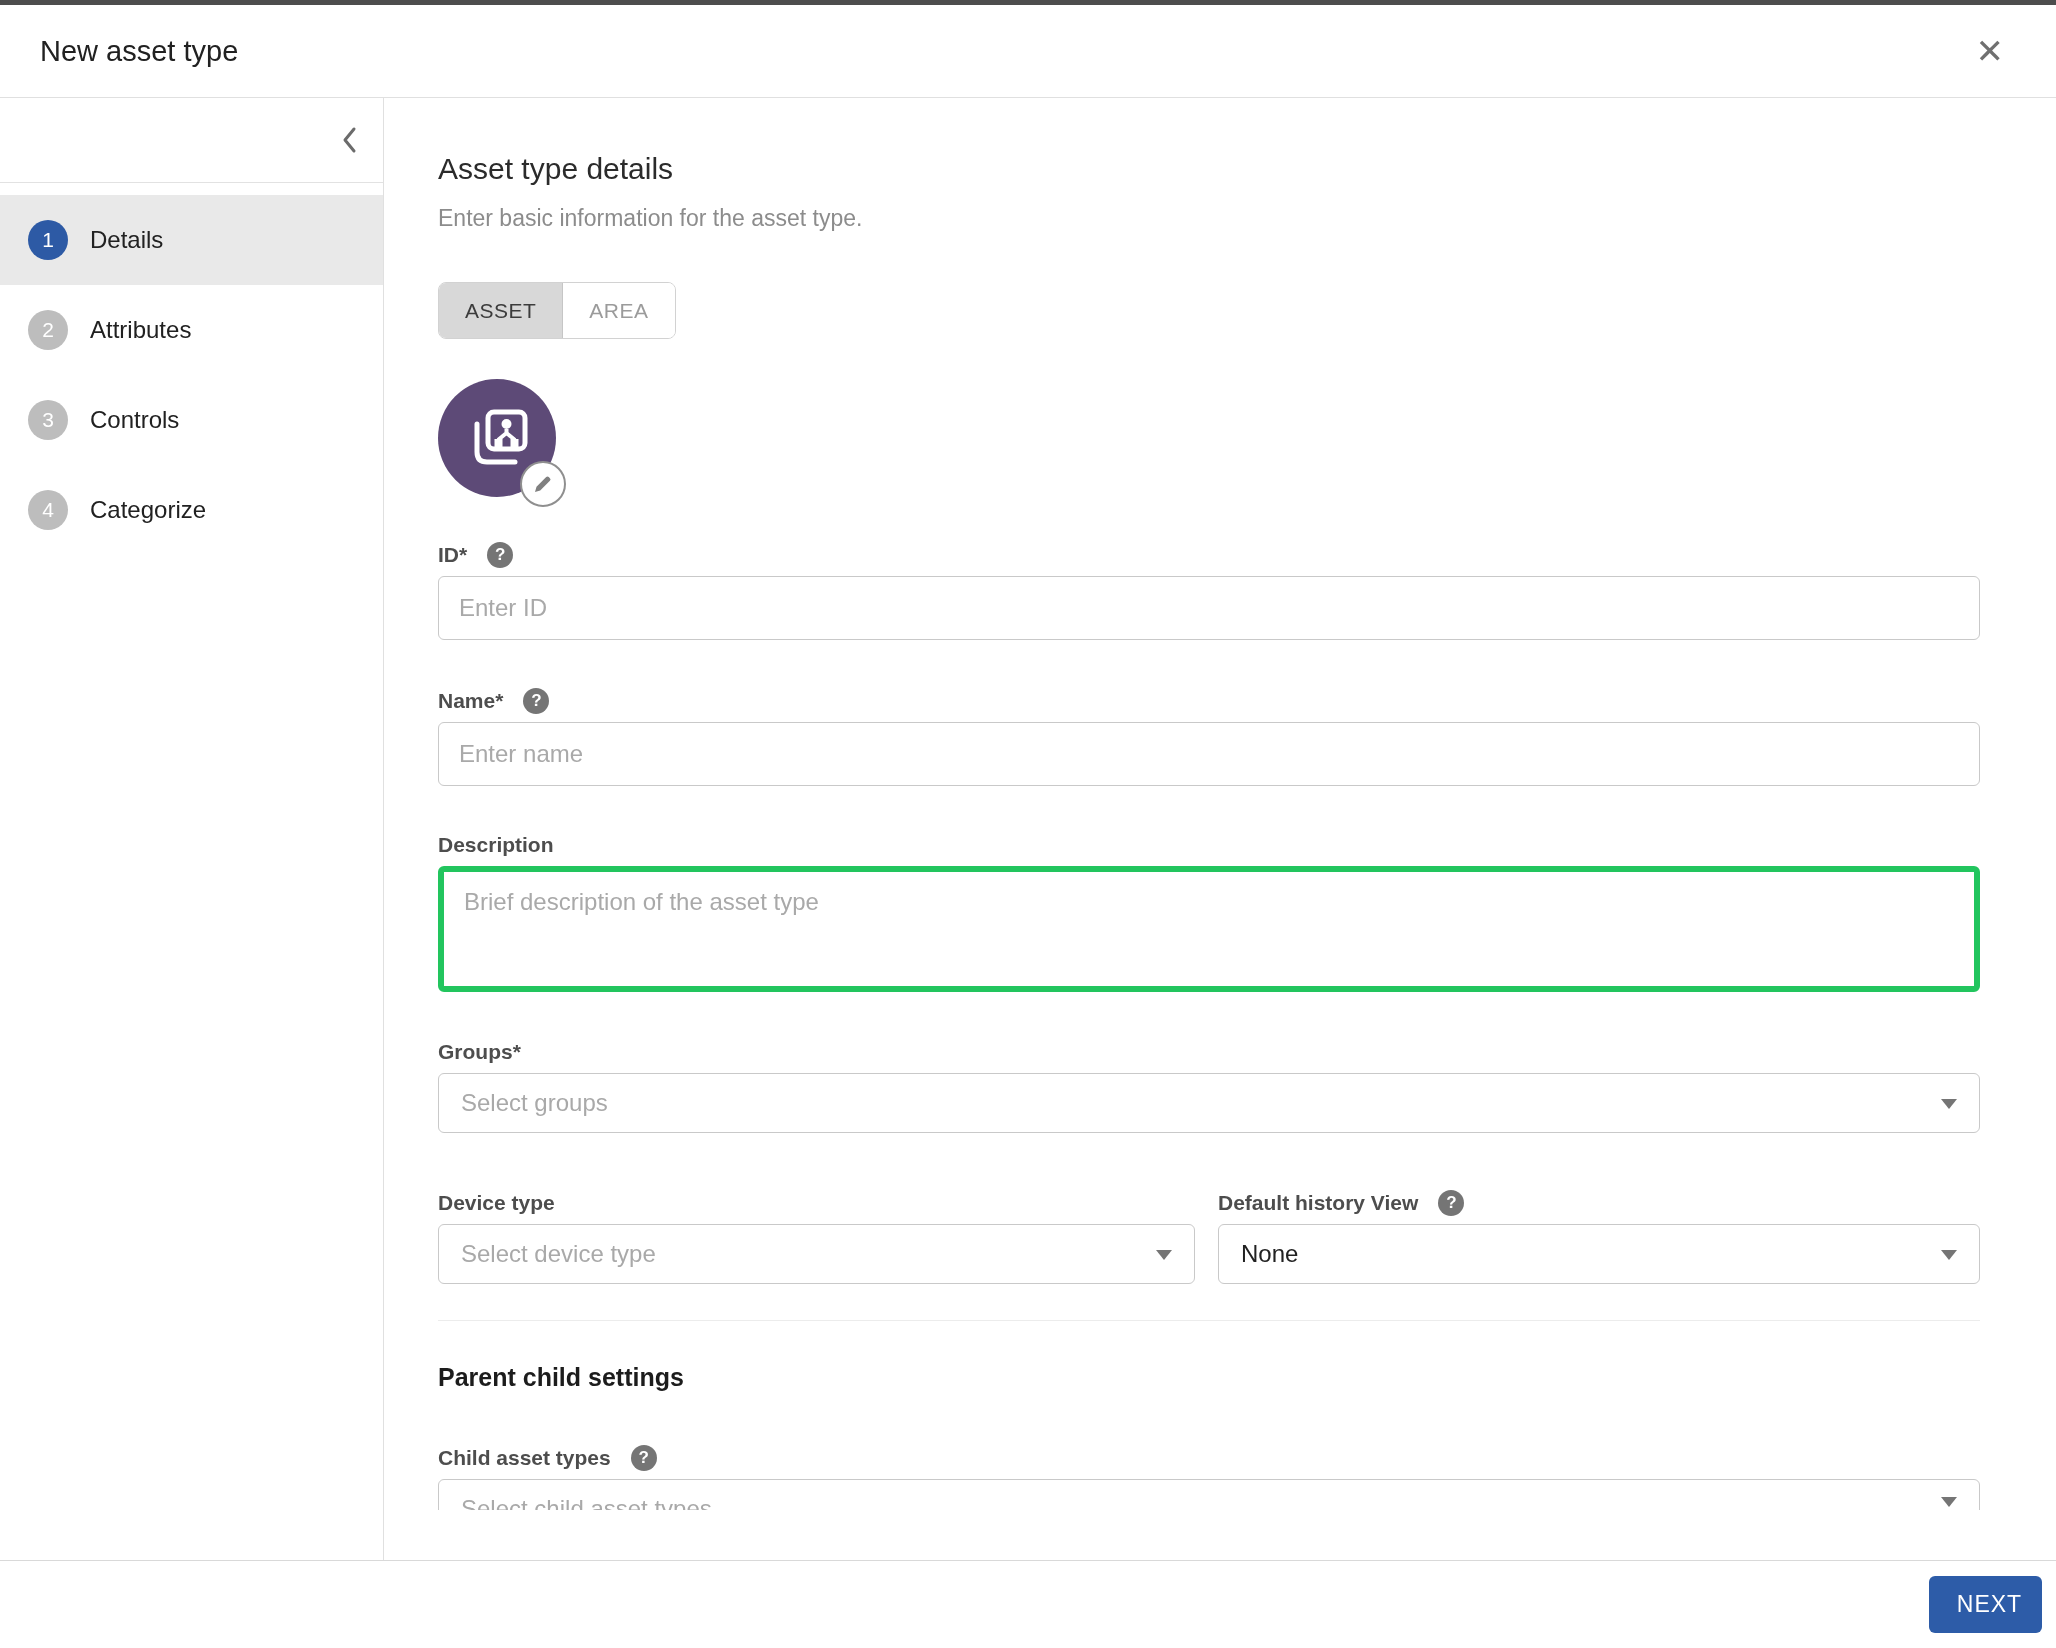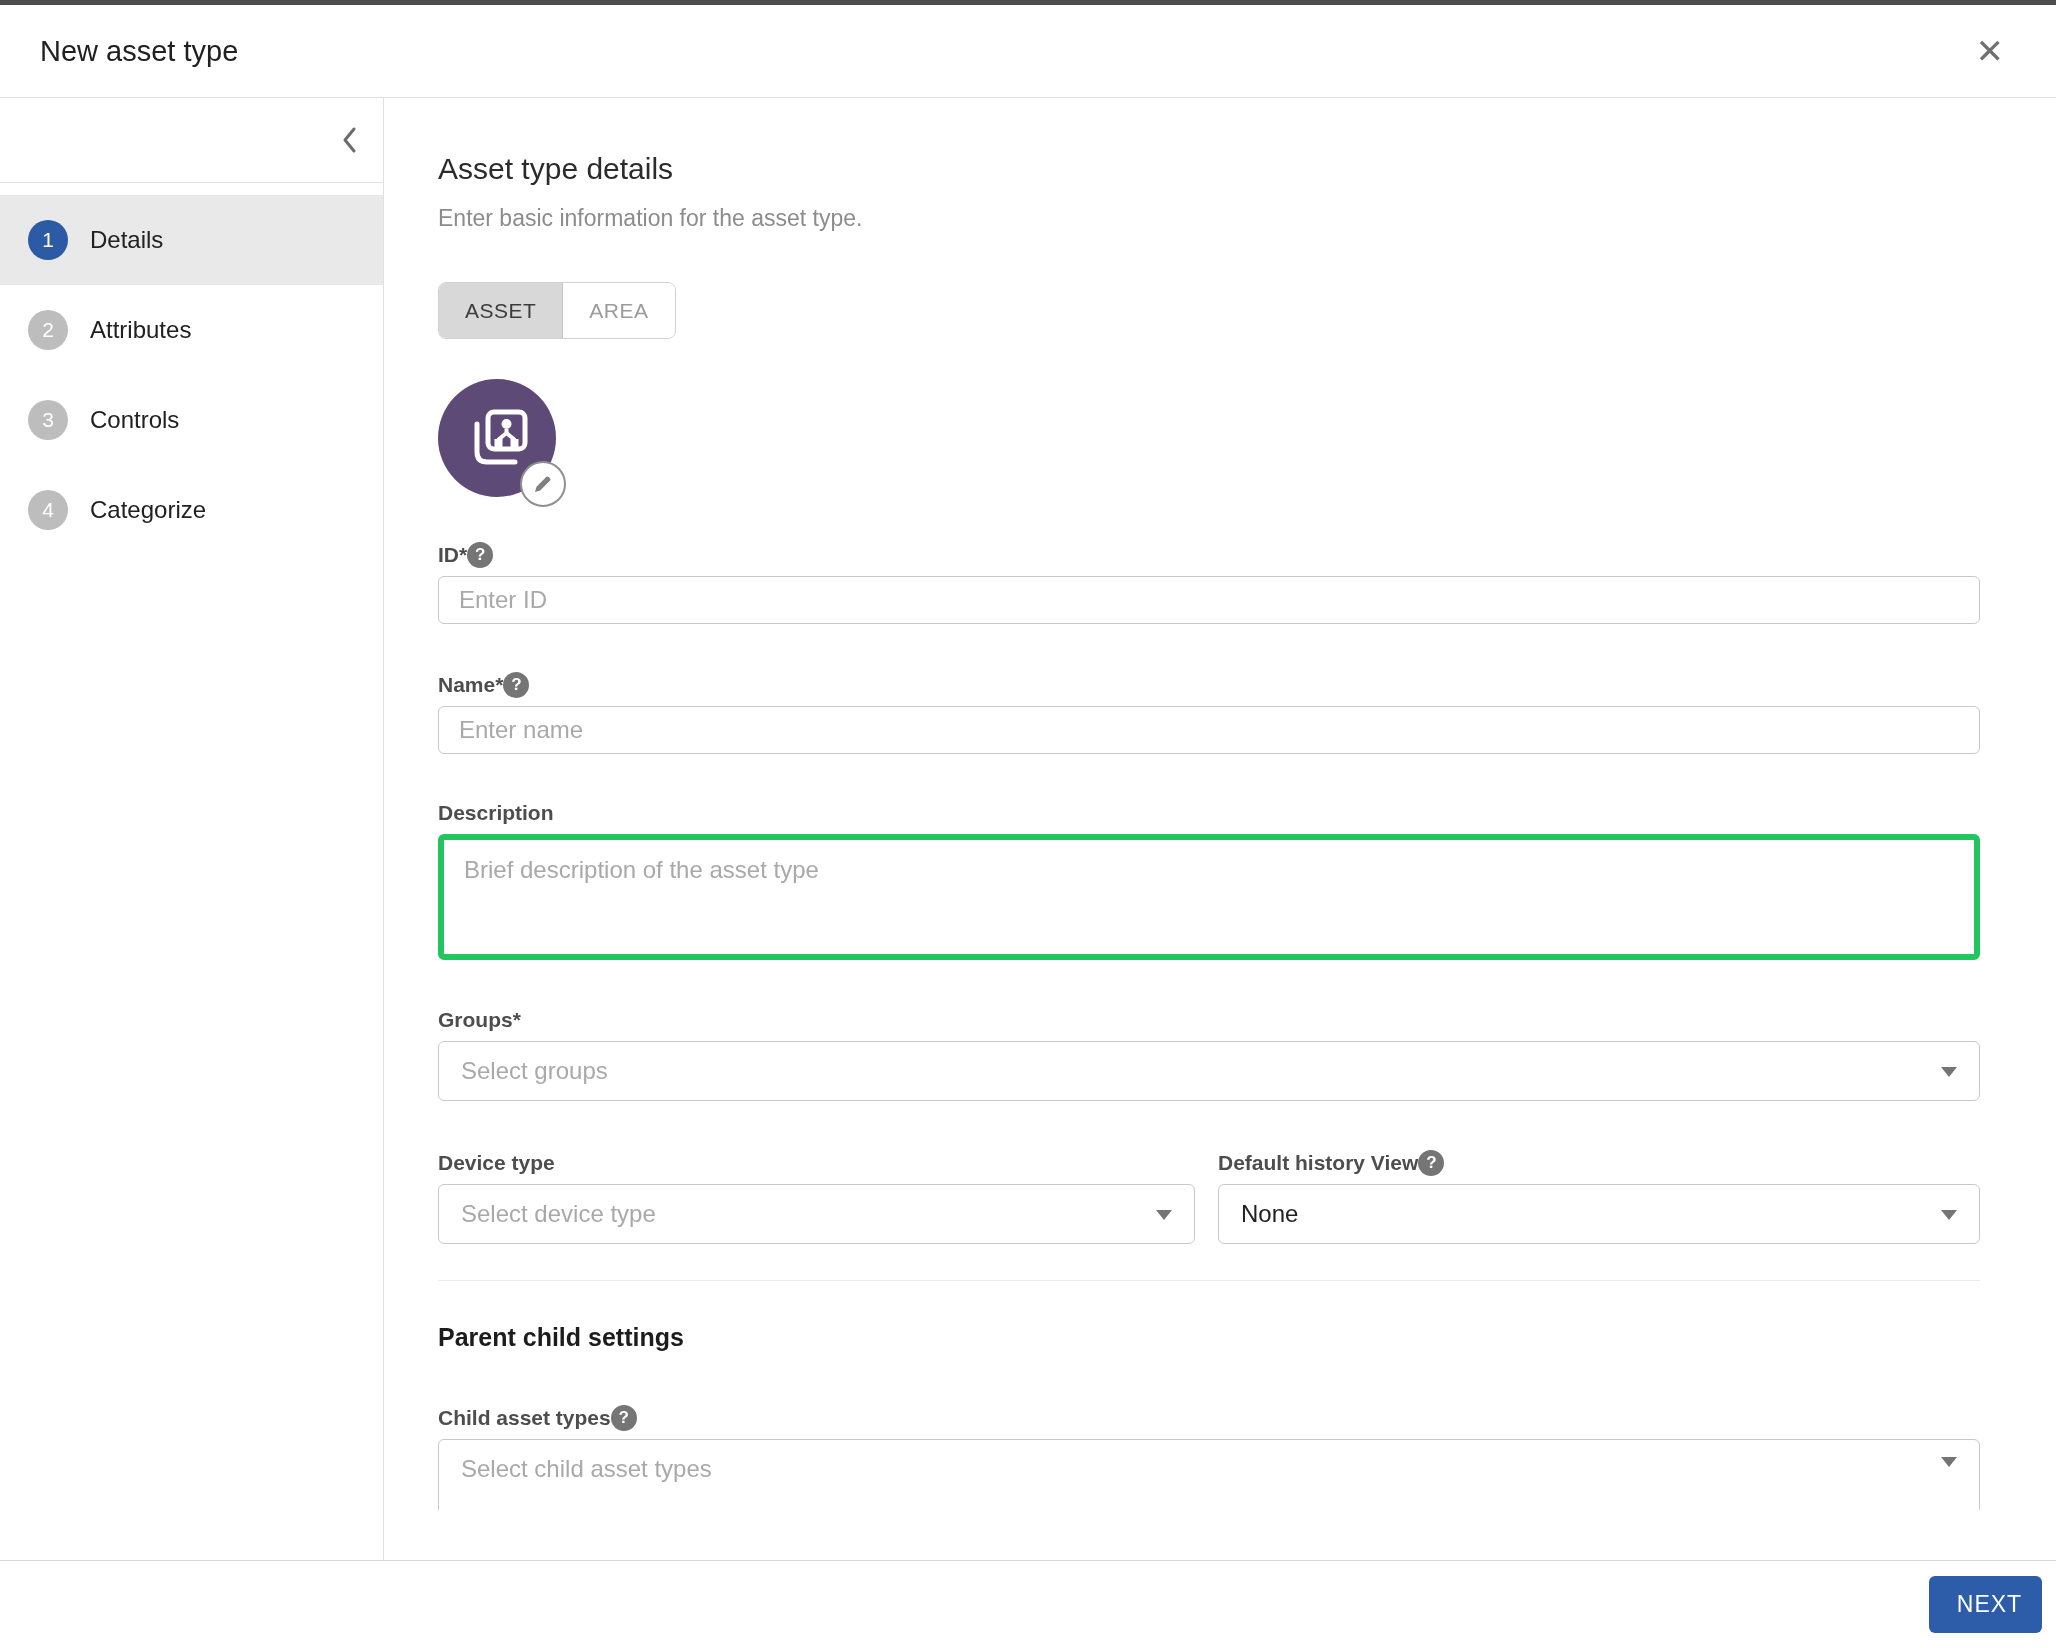--- a/index.html
+++ b/index.html
@@ -76,29 +76,29 @@
     background: #fff; border: 2px solid #8f8f8f; border-radius: 50%;
     display: flex; align-items: center; justify-content: center; cursor: pointer;
   }
 
   
   .field-group { margin-top: 45px; }
   .field-group.name-group { margin-top: 48px; }
   .field-group.desc-group { margin-top: 46px; }
   .field-group.groups-group { margin-top: 43px; }
   .field-group.child-group { margin-top: 53px; }
-  .field-label-row { display: flex; align-items: flex-start; gap: 0; margin-bottom: 8px; }
+  .field-label-row { display: flex; align-items: flex-start; gap: 20px; margin-bottom: 8px; margin-top: 8px; }
   .field-label { font-size: 21px; font-weight: 700; color: #4d4d4d; line-height: 26px; }
   .help-icon {
     width: 26px; height: 26px; border-radius: 50%; background: #757575; color: #fff;
     font-size: 17px; font-weight: 700; display: inline-flex; align-items: center; justify-content: center;
     flex: 0 0 auto;
   }
   .text-input {
-    width: 100%; height: 48px; border: 1px solid #c9c9c9; border-radius: 6px;
+    width: 100%; height: 64px; border: 1px solid #c9c9c9; border-radius: 6px;
     font-family: inherit; font-size: 24px; color: #000000; padding: 0 20px; outline: none; background: #fff;
   }
   .text-input::placeholder, .text-area::placeholder { color: #a9a9a9; opacity: 1; }
   .text-area {
     width: 100%; height: 126px; border: 6px solid #22c55e; border-radius: 6px;
     font-family: inherit; font-size: 24px; color: #333; padding: 16px 20px; outline: none;
     resize: none; background: #fff;
   }
   .select-box {
     width: 100%; height: 60px; border: 1px solid #c9c9c9; border-radius: 6px; background: #fff;

